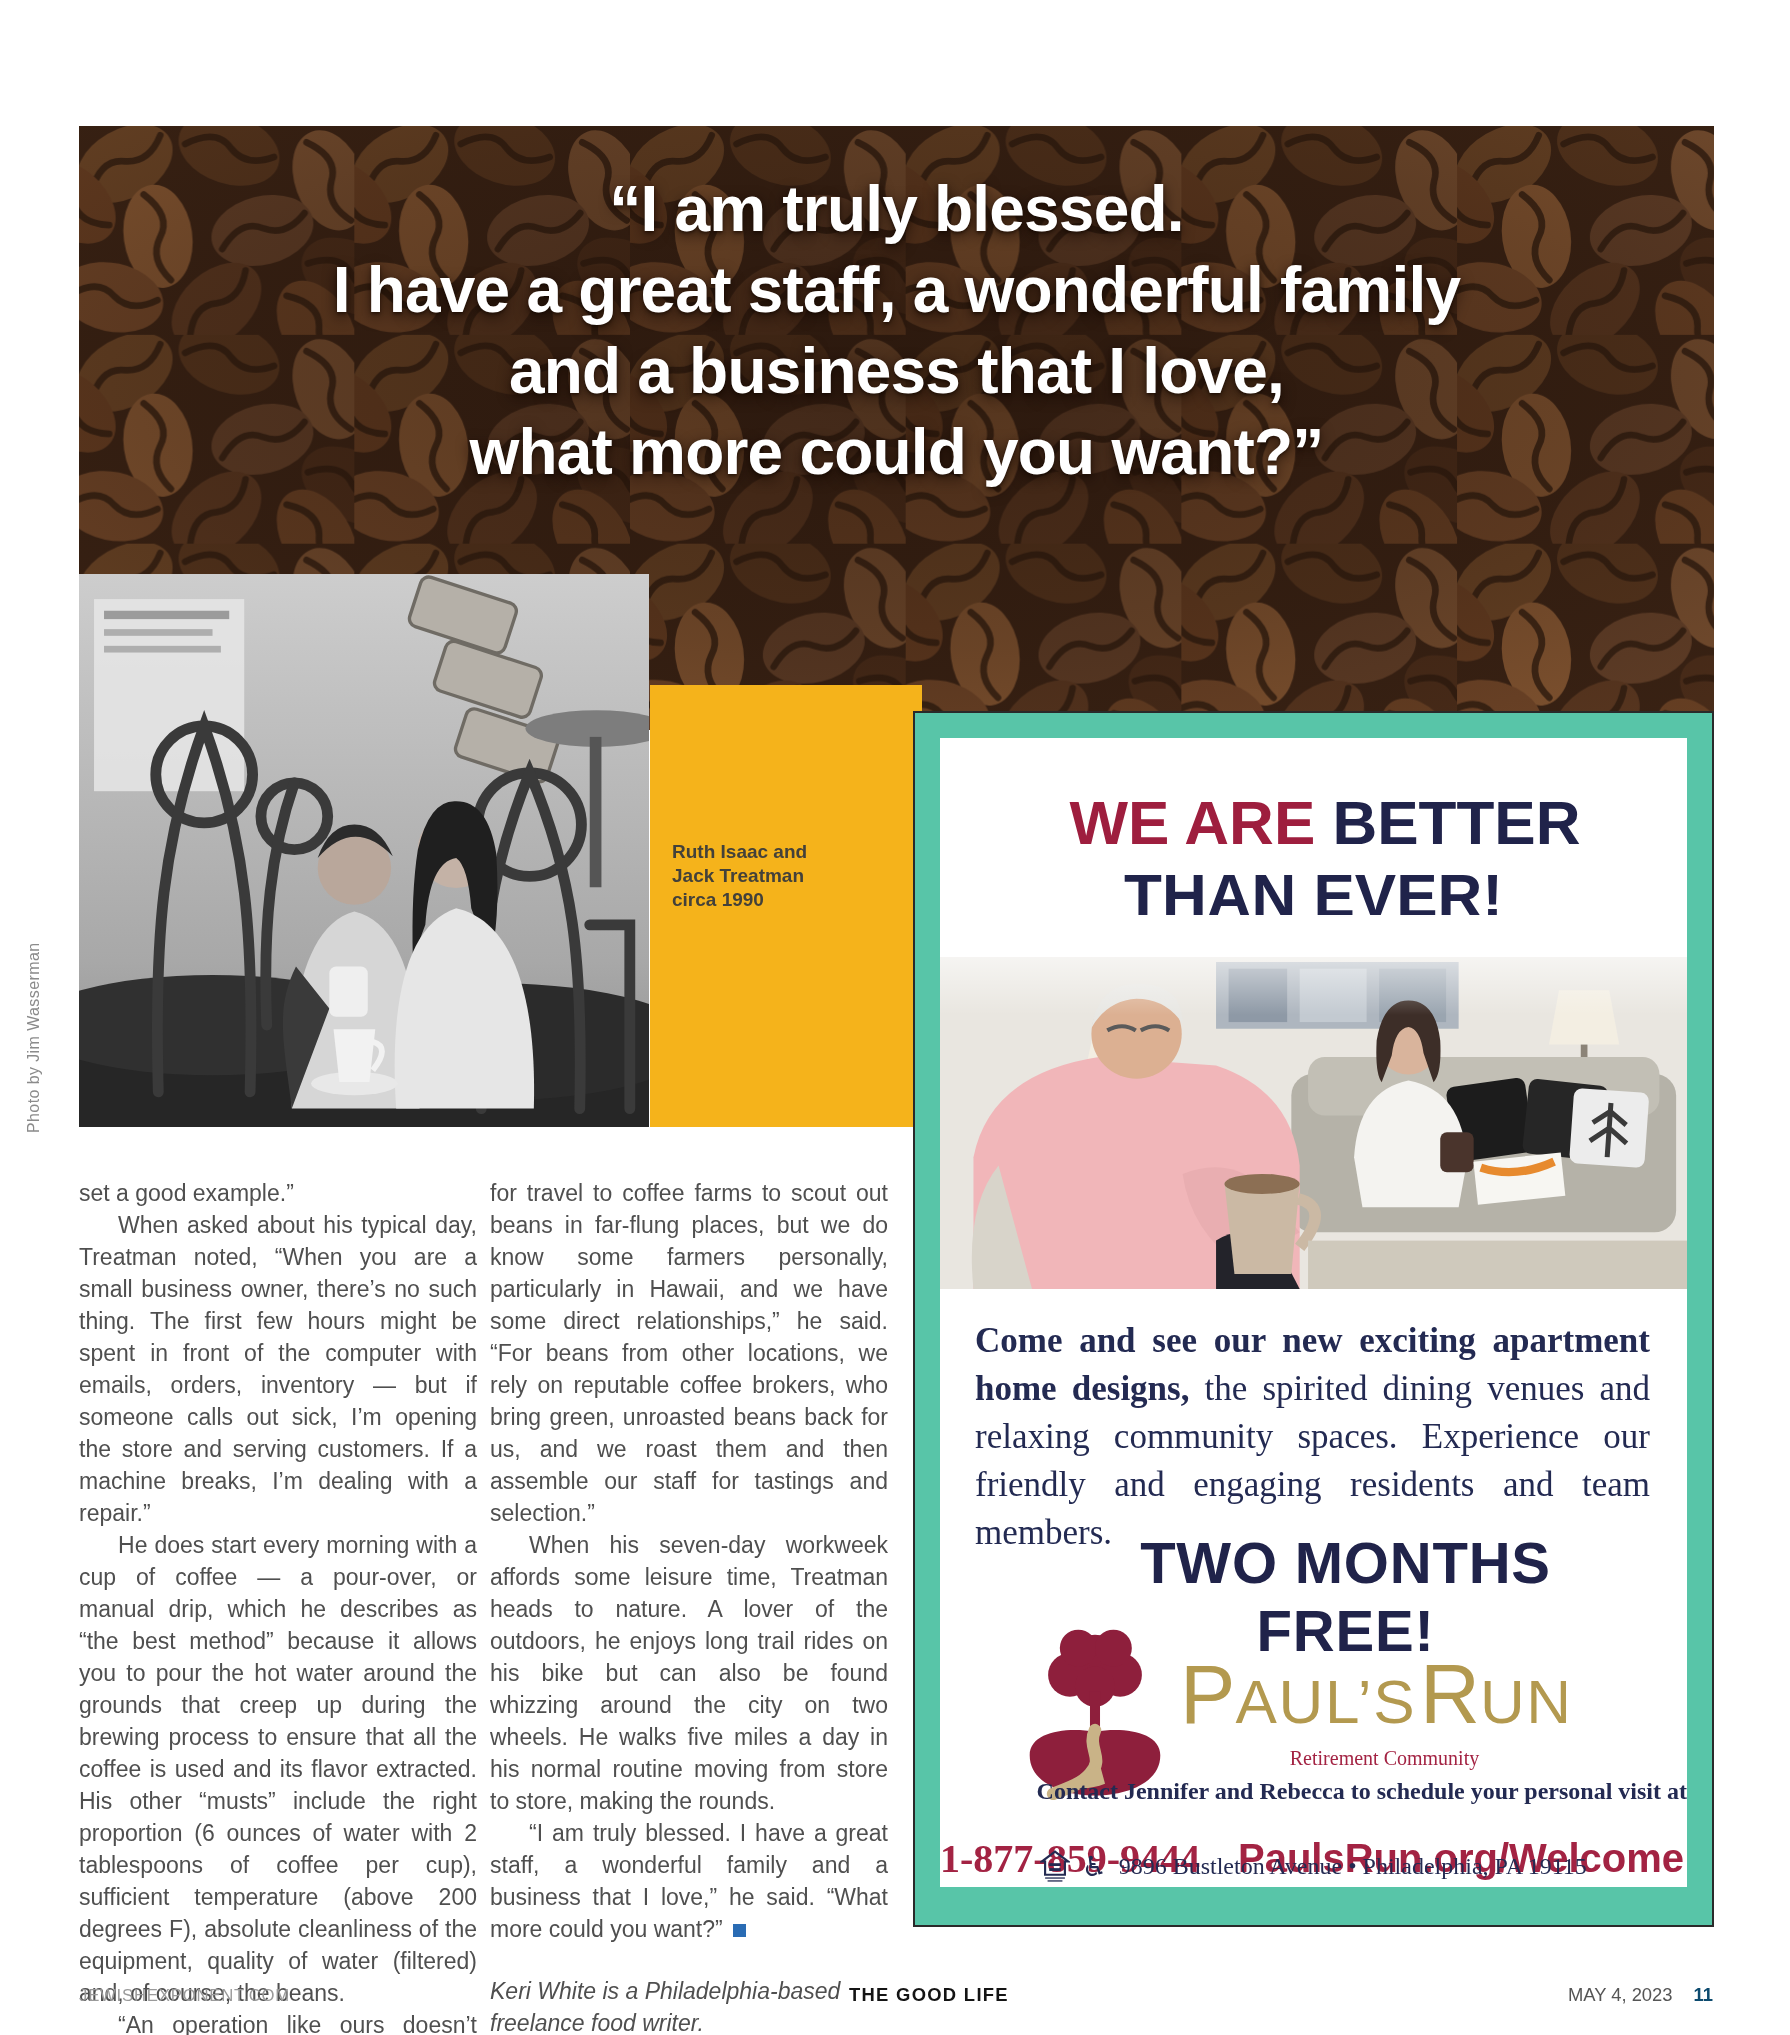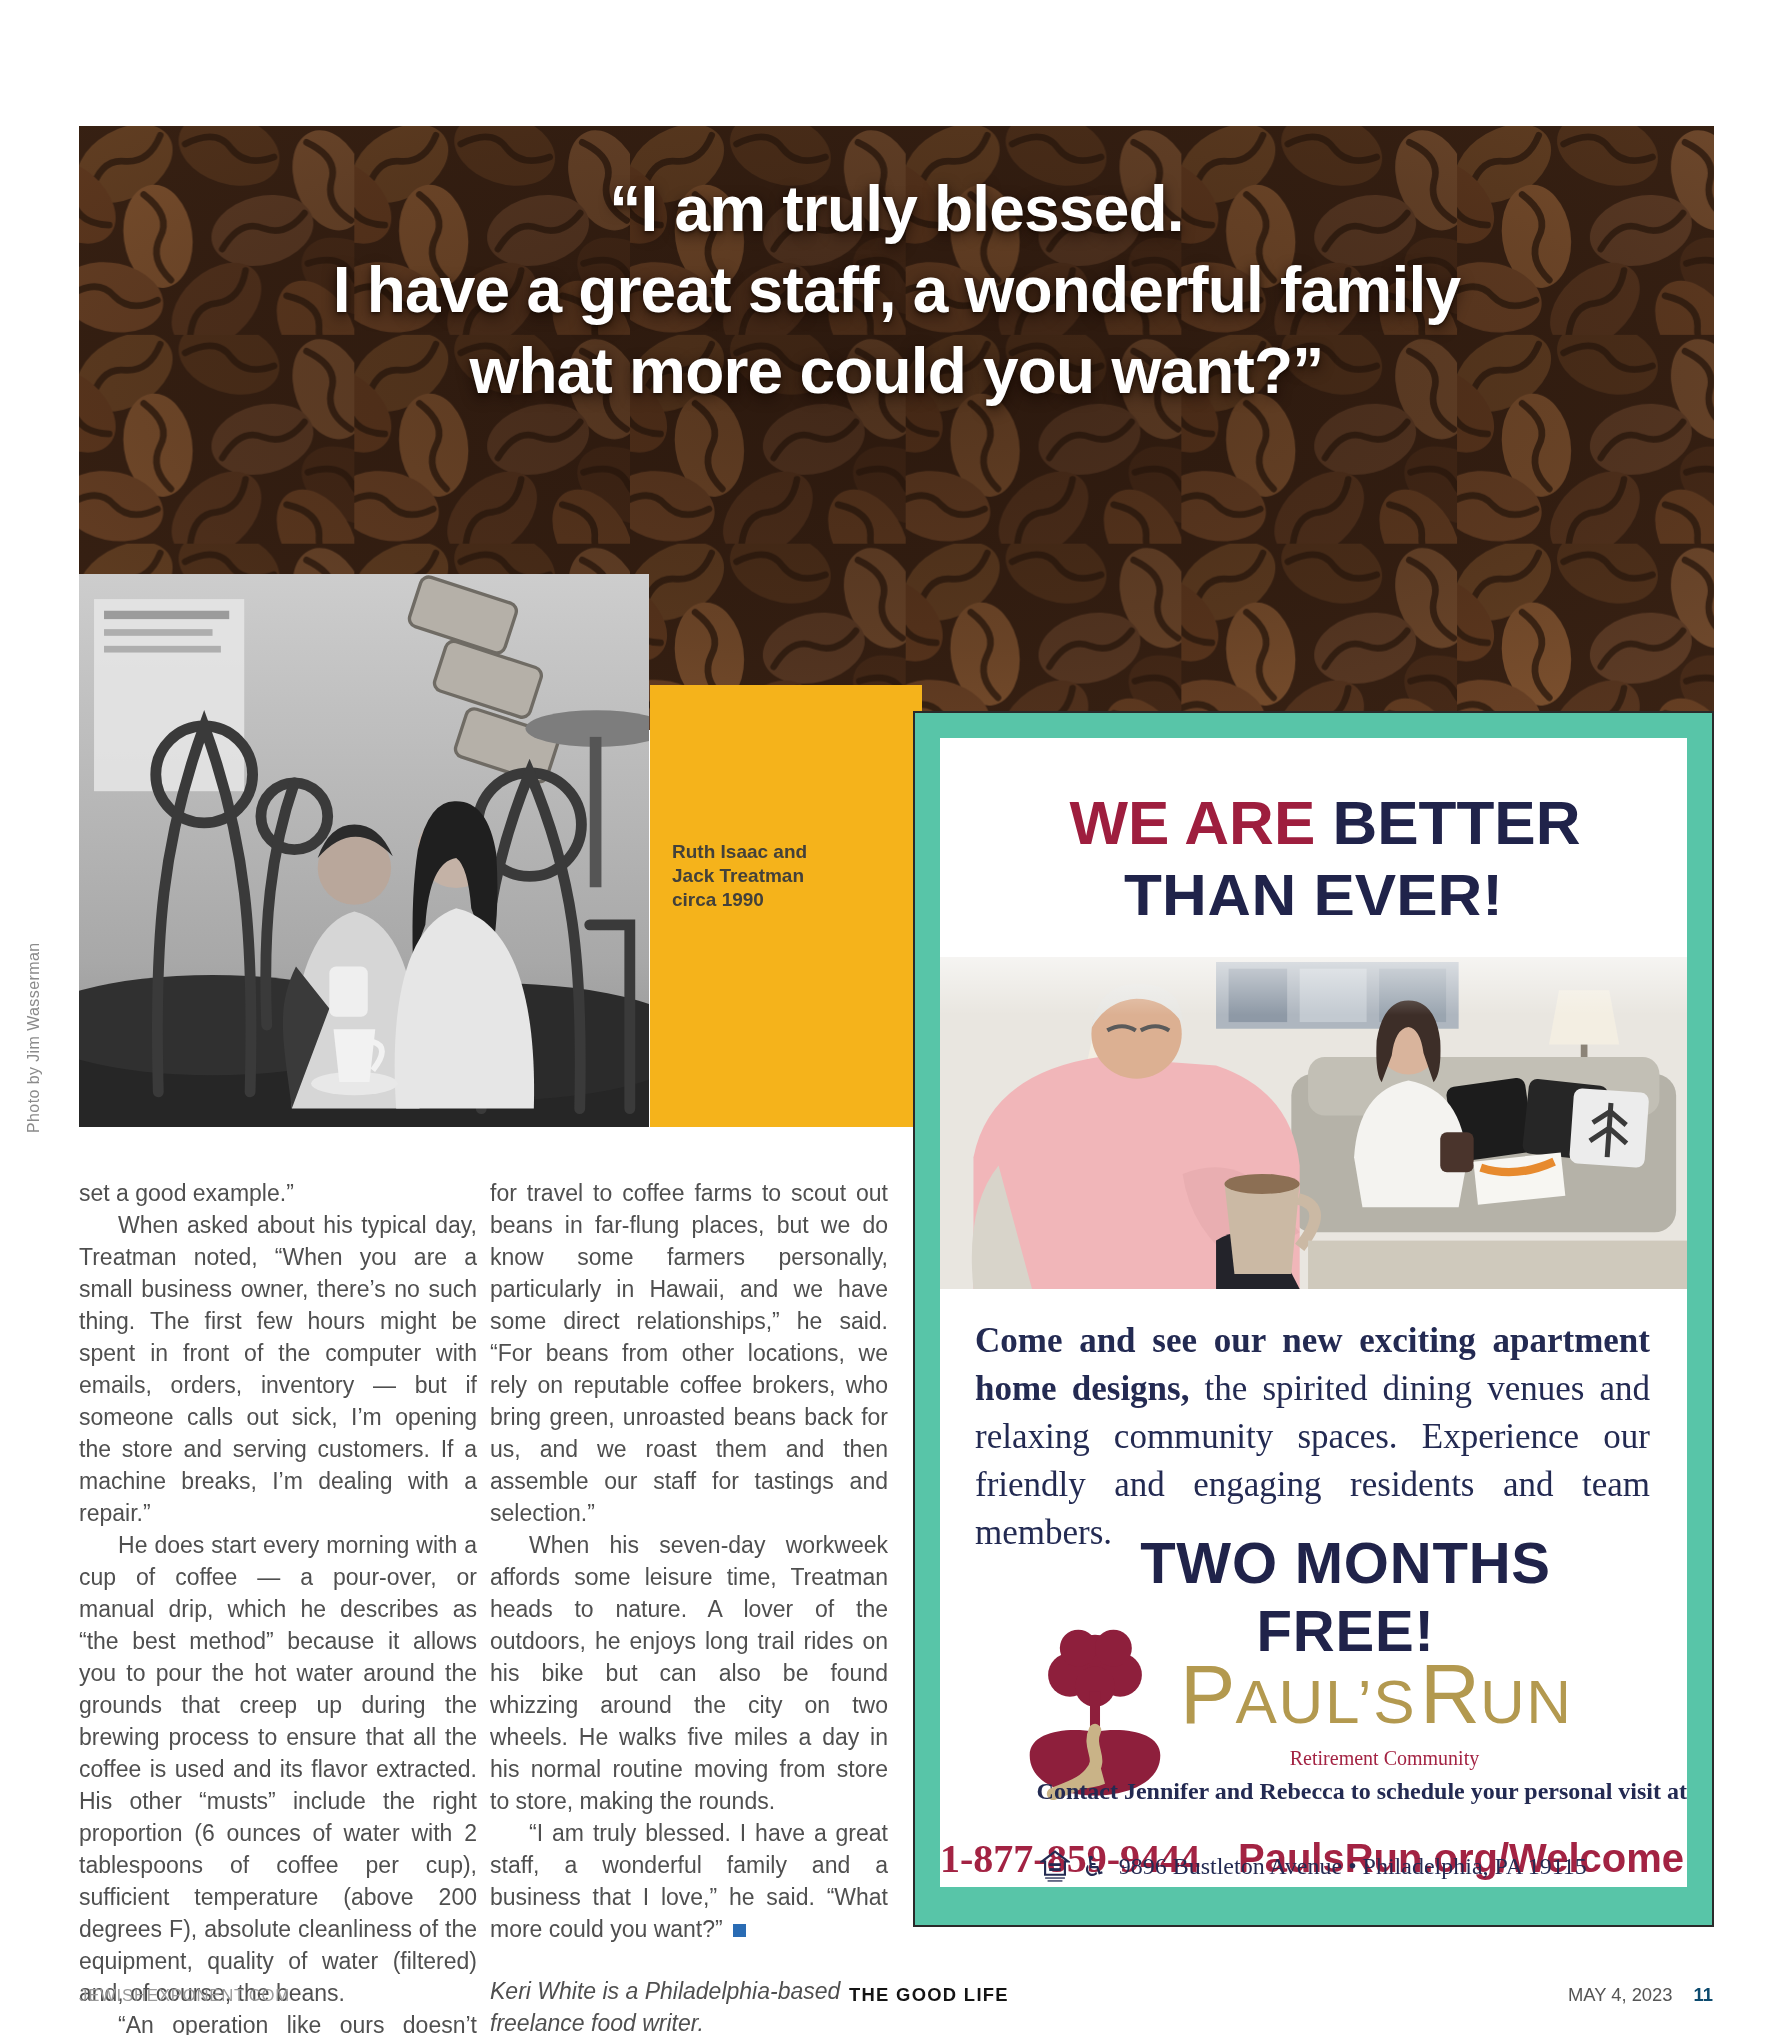--- a/index.html
+++ b/index.html
@@ -104,20 +104,21 @@
         <stop offset="60%" stop-color="rgba(28,14,7,0.3)"></stop>
         <stop offset="100%" stop-color="rgba(28,14,7,0.1)"></stop>
       </radialGradient>
     </defs>
     <rect width="1958" height="723" fill="url(#beans)"></rect>
     <rect width="1958" height="723" fill="url(#shade)"></rect>
   </svg>
   <div class="hero-quote" id="hero-quote">
       <div>“I am truly blessed.</div>
       <div>I have a great staff, a wonderful family</div>
+      <div>and a business that I love,</div>
       <div>what more could you want?”</div>
     </div>
 </div>
 
 <div class="bw-photo">
   <svg viewBox="0 0 683 662" preserveAspectRatio="none">
     <defs>
       <linearGradient id="wall" x1="0" y1="0" x2="0" y2="1">
         <stop offset="0%" stop-color="#cdcdcd"></stop>
         <stop offset="70%" stop-color="#a8a8a8"></stop>

